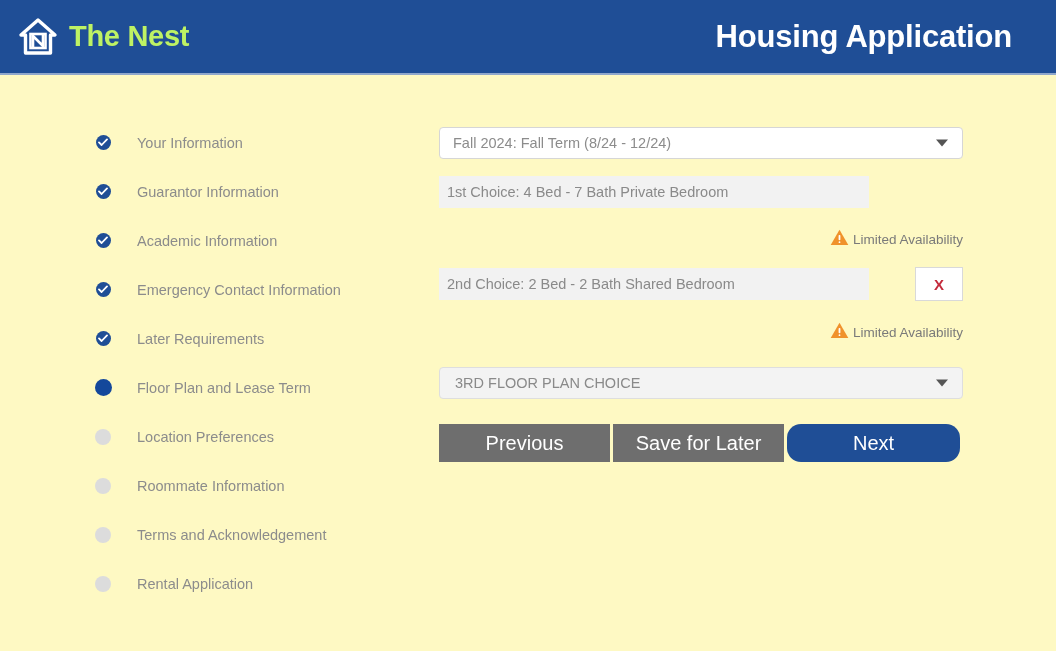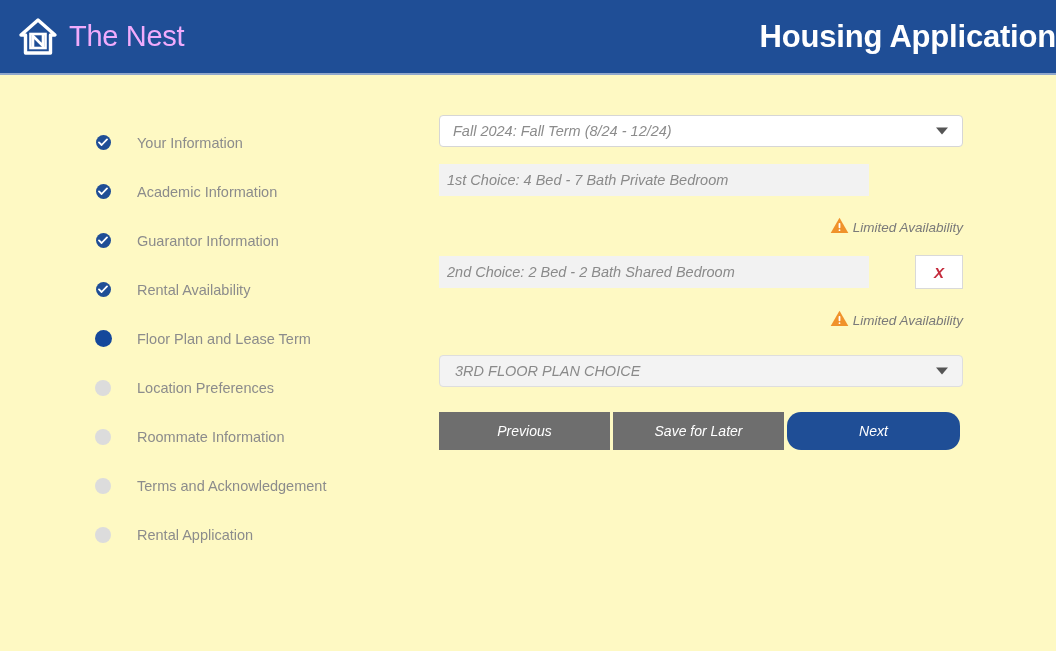--- a/index.html
+++ b/index.html
@@ -15,26 +15,26 @@
     position: absolute; top: 0; left: 0;
     width: 1056px; height: 75px;
     background: #1f4e96;
     border-bottom: 2px solid #8fa7cb;
     display: flex; align-items: center;
     justify-content: space-between;
   }
   .brand { display: flex; align-items: center; gap: 11px; padding-left: 18px; }
   .brand-icon { width: 40px; height: 40px; display: block; }
   .brand-text {
-    color: #f0abfc; font-size: 29px; font-weight: normal;
+    color: #bef264; font-size: 29px; font-weight: bold;
     letter-spacing: -0.3px; line-height: 1;
   }
   .header-title {
     color: #ffffff; font-size: 31px; font-weight: bold;
-    letter-spacing: -0.2px;
+    padding-right: 44px; letter-spacing: -0.2px;
   }
 
   
   .page { position: absolute; top: 75px; left: 0; width: 1056px; height: 620px; background:#fef9c3; }
 
   
   .steps { position: absolute; left: 0; top: 0; width: 420px; padding-top: 43px; }
   .step { display: flex; align-items: center; height: 49px; }
   .step-marker {
     width: 30px; display: flex; justify-content: center; align-items: center;
@@ -43,21 +43,21 @@
   .dot { width: 15px; height: 15px; border-radius: 50%; display:block; }
   .dot-done { background: #1f4e96; position: relative; }
   .dot-done svg { position: absolute; left: 2.6px; top: 3px; }
   .dot-current { background: #14489b; width: 17px; height: 17px; }
   .dot-todo { background: #dcdcdc; width: 16px; height: 16px; }
   .step-label {
     margin-left: 19px; font-size: 14.5px; color: #8c8c8c; white-space: nowrap;
   }
 
   
-  .form { position: absolute; left: 439px; top: 0; width: 524px; padding-top: 40px; font-style: italic; }
+  .form { position: absolute; left: 439px; top: 12px; width: 524px; padding-top: 40px; }
 
   .select {
     position: relative; width: 524px; height: 32px;
     background: #ffffff; border: 1px solid #d6d6d6; border-radius: 4px;
     display: flex; align-items: center;
   }
   .select.muted { background: #f3f3f3; border-color: #dedede; }
   .select-value { font-size: 14.5px; color: #8c8c8c; padding-left: 13px; }
   .select.muted .select-value { padding-left: 15px; color: #8a8a8a; }
   .caret {
@@ -83,21 +83,21 @@
   }
   .avail-row {
     display: flex; align-items: center; justify-content: flex-end;
     gap: 4px; margin-top: 21px; width: 524px;
   }
   .avail-text { font-size: 13.5px; color: #7a7a7a; }
 
   .buttons { display: flex; margin-top: 25px; gap: 3px; }
   .btn {
     height: 38px; display: flex; align-items: center; justify-content: center;
-    color: #ffffff; font-size: 14px; cursor: pointer; border: none;
+    color: #ffffff; font-size: 20px; cursor: pointer; border: none;
     font-family: "Liberation Sans", sans-serif;
   }
   .btn-prev { width: 171px; background: #6e6e6e; }
   .btn-save { width: 171px; background: #6e6e6e; }
   .btn-next { width: 173px; background: #1f4e96; border-radius: 14px; }
   .spacer-md { height: 24px; }
 </style>
 </head>
 <body>
 
@@ -131,44 +131,54 @@
     </div>
 
     <div class="step">
       <span class="step-marker">
         <span class="dot dot-done">
           <svg width="10" height="9" viewBox="0 0 10 9">
               <path d="M1 4.4 L3.6 7 L9 1.4" fill="none" stroke="#ffffff" stroke-width="1.8" stroke-linecap="round" stroke-linejoin="round"></path>
             </svg>
         </span>
       </span>
+      <span class="step-label">Guarantor Information</span>
+    </div>
+
+    <div class="step">
+      <span class="step-marker">
+        <span class="dot dot-done">
+          <svg width="10" height="9" viewBox="0 0 10 9">
+              <path d="M1 4.4 L3.6 7 L9 1.4" fill="none" stroke="#ffffff" stroke-width="1.8" stroke-linecap="round" stroke-linejoin="round"></path>
+            </svg>
+        </span>
+      </span>
       <span class="step-label">Academic Information</span>
     </div>
 
     <div class="step">
       <span class="step-marker">
         <span class="dot dot-done">
           <svg width="10" height="9" viewBox="0 0 10 9">
               <path d="M1 4.4 L3.6 7 L9 1.4" fill="none" stroke="#ffffff" stroke-width="1.8" stroke-linecap="round" stroke-linejoin="round"></path>
             </svg>
         </span>
       </span>
-      <span class="step-label">Guarantor Information</span>
-    </div>
-
-
-    <div class="step">
-      <span class="step-marker">
-        <span class="dot dot-done">
-          <svg width="10" height="9" viewBox="0 0 10 9">
-              <path d="M1 4.4 L3.6 7 L9 1.4" fill="none" stroke="#ffffff" stroke-width="1.8" stroke-linecap="round" stroke-linejoin="round"></path>
-            </svg>
-        </span>
-      </span>
-      <span class="step-label">Rental Availability</span>
+      <span class="step-label">Emergency Contact Information</span>
+    </div>
+
+    <div class="step">
+      <span class="step-marker">
+        <span class="dot dot-done">
+          <svg width="10" height="9" viewBox="0 0 10 9">
+              <path d="M1 4.4 L3.6 7 L9 1.4" fill="none" stroke="#ffffff" stroke-width="1.8" stroke-linecap="round" stroke-linejoin="round"></path>
+            </svg>
+        </span>
+      </span>
+      <span class="step-label">Later Requirements</span>
     </div>
 
     <div class="step">
       <span class="step-marker">
         <span class="dot dot-current"></span>
       </span>
       <span class="step-label">Floor Plan and Lease Term</span>
     </div>
 
     <div class="step">

